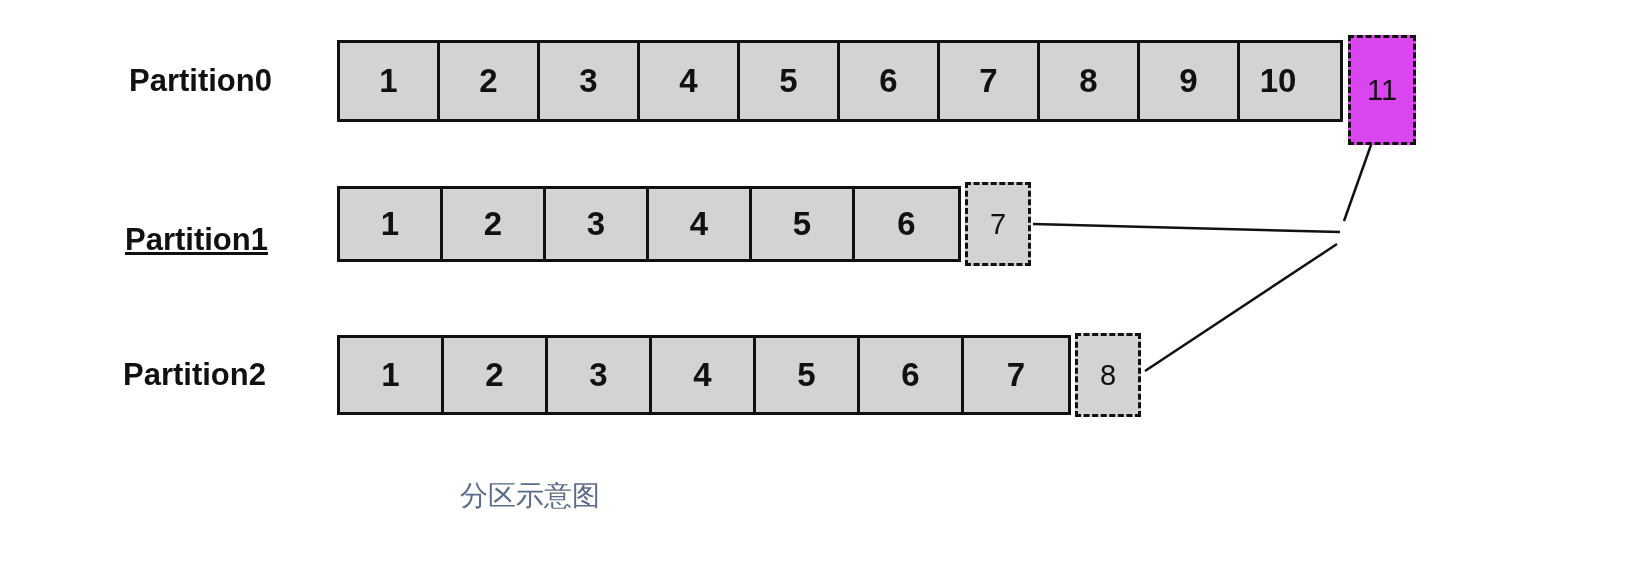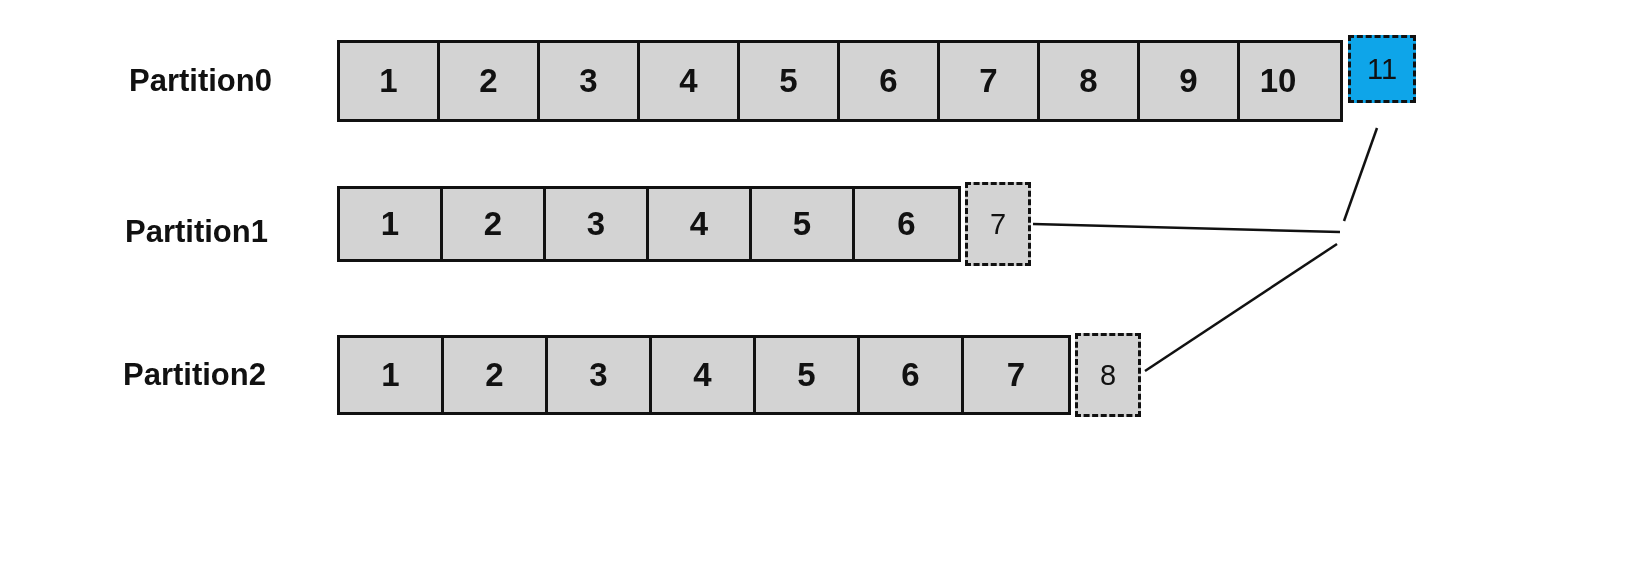--- a/index.html
+++ b/index.html
@@ -88,22 +88,22 @@
         <div class="cell" style="width: 100px;">2</div>
         <div class="cell" style="width: 100px;">3</div>
         <div class="cell" style="width: 100px;">4</div>
         <div class="cell" style="width: 100px;">5</div>
         <div class="cell" style="width: 100px;">6</div>
         <div class="cell" style="width: 100px;">7</div>
         <div class="cell" style="width: 100px;">8</div>
         <div class="cell" style="width: 100px;">9</div>
         <div class="cell" style="width: 76px;">10</div>
       </div>
-      <div class="pending" style="left: 1301px; top: 35px; width: 68px; height: 68px; background: #0ea5e9;">11</div>
-      <div class="plabel" style="left: 78px; top: 232px;">Partition1</div>
+      <div class="pending" style="left: 1301px; top: 35px; width: 68px; height: 110px; background: #d946ef;">11</div>
+      <div class="plabel" style="left: 78px; top: 240px; text-decoration: underline;">Partition1</div>
       <div class="cells" style="left: 290px; top: 186px; width: 624px; height: 76px; background: rgb(211, 211, 211);">
         <div class="cell" style="width: 103px;">1</div>
         <div class="cell" style="width: 103px;">2</div>
         <div class="cell" style="width: 103px;">3</div>
         <div class="cell" style="width: 103px;">4</div>
         <div class="cell" style="width: 103px;">5</div>
         <div class="cell" style="width: 103px;">6</div>
       </div>
       <div class="pending" style="left: 918px; top: 182px; width: 66px; height: 84px; background: rgb(211, 211, 211);">7</div>
       <div class="plabel" style="left: 76px; top: 375px;">Partition2</div>
@@ -113,14 +113,15 @@
         <div class="cell" style="width: 104px;">3</div>
         <div class="cell" style="width: 104px;">4</div>
         <div class="cell" style="width: 104px;">5</div>
         <div class="cell" style="width: 104px;">6</div>
         <div class="cell" style="width: 104px;">7</div>
       </div>
       <div class="pending" style="left: 1028px; top: 333px; width: 66px; height: 84px; background: rgb(211, 211, 211);">8</div>
     </div>
 
 
+  <div class="caption" style="left: 413px; top: 477px; color: rgb(92, 108, 134);">分区示意图</div>
 
 </div>
 
 </body></html>

